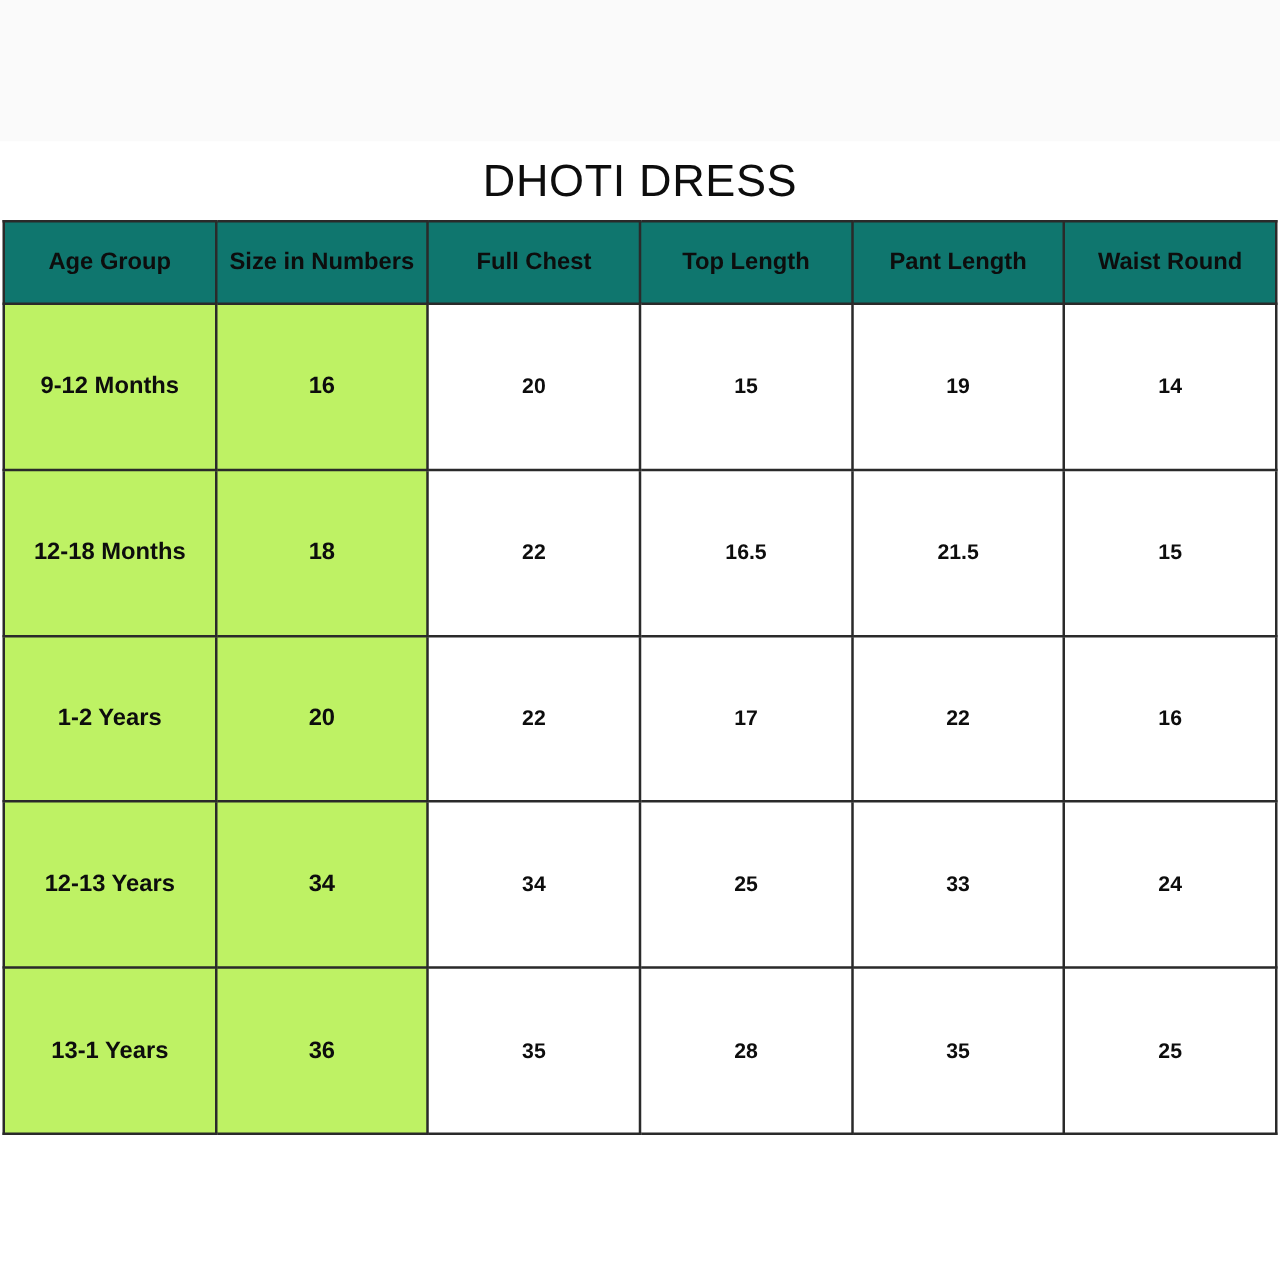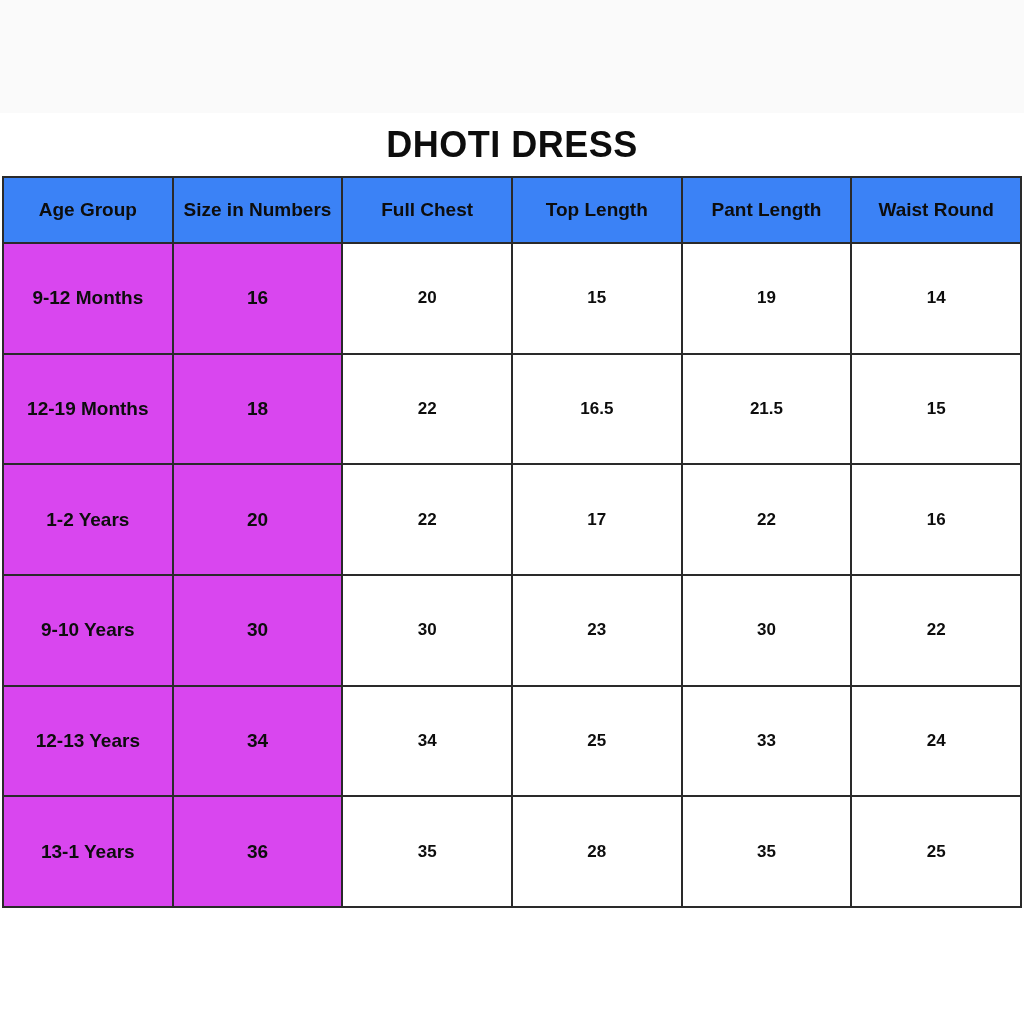--- a/index.html
+++ b/index.html
@@ -14,48 +14,48 @@
     position: absolute;
     top: 113px; left: 0; right: 0; bottom: 0;
     background: #ffffff;
   }
   .title-band {
     height: 63px;
     display: flex; align-items: center; justify-content: center;
   }
   .title {
     font-size: 36px;
-    font-weight: bold;
+    font-weight: normal;
     letter-spacing: 0.5px;
     color: #0d0d0d;
   }
   table.size-chart {
     position: absolute;
     top: 63px; left: 2px; right: 2px;
     width: 1020px;
     height: 732px;
     border-collapse: collapse;
     table-layout: fixed;
   }
   .size-chart th, .size-chart td {
     border: 2px solid #2a2a2a;
     text-align: center;
     vertical-align: middle;
     font-weight: bold;
     color: #0d0d0d;
     background: #ffffff;
   }
   .size-chart thead th {
-    background: #3b82f6;
+    background: #0f766e;
     font-size: 19px;
     height: 66px;
   }
   .size-chart td { font-size: 17px; }
   .size-chart td.hl {
-    background: #d946ef;
+    background: #bef264;
     font-size: 19px;
   }
 </style>
 </head>
 <body>
 
 <div class="stage">
   <div class="card">
     <div class="title-band">
       <div class="title">DHOTI DRESS</div>
@@ -74,42 +74,34 @@
       <tbody id="chart-body">
           <tr>
             <td class="hl">9-12 Months</td>
             <td class="hl">16</td>
             <td>20</td>
             <td>15</td>
             <td>19</td>
             <td>14</td>
           </tr>
           <tr>
-            <td class="hl">12-19 Months</td>
+            <td class="hl">12-18 Months</td>
             <td class="hl">18</td>
             <td>22</td>
             <td>16.5</td>
             <td>21.5</td>
             <td>15</td>
           </tr>
           <tr>
             <td class="hl">1-2 Years</td>
             <td class="hl">20</td>
             <td>22</td>
             <td>17</td>
             <td>22</td>
             <td>16</td>
-          </tr>
-          <tr>
-            <td class="hl">9-10 Years</td>
-            <td class="hl">30</td>
-            <td>30</td>
-            <td>23</td>
-            <td>30</td>
-            <td>22</td>
           </tr>
           <tr>
             <td class="hl">12-13 Years</td>
             <td class="hl">34</td>
             <td>34</td>
             <td>25</td>
             <td>33</td>
             <td>24</td>
           </tr>
           <tr>

